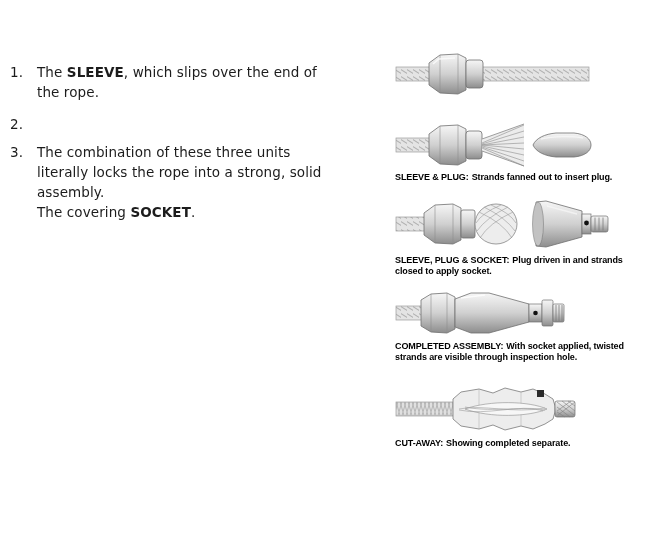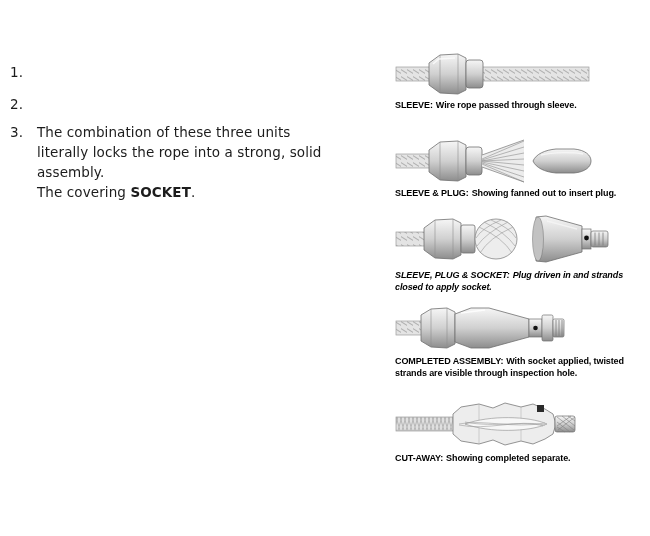--- a/index.html
+++ b/index.html
@@ -15,32 +15,33 @@
   .i2{margin-bottom:8px;}
   
   .right-col{position:absolute;left:395px;top:52px;width:255px;}
   figure{margin:0;padding:0;}
   figure svg{display:block;}
   figcaption{margin-top:4px;width:252px;font-family:"Liberation Sans",sans-serif;
              font-weight:bold;color:#000;font-size:9px;line-height:11.5px;letter-spacing:-0.1px;}
   figcaption .lbl{margin-right:3px;}
   .f1{margin-bottom:26px;}
   .f2{margin-bottom:13px;}
-  .f3{margin-bottom:11px;font-style:italic;}
+  .f3{margin-bottom:11px;}
   .f4{margin-bottom:20px;}
 </style>
 </head>
 <body>
 
 <div class="page">
 
   <div class="left-col">
 
     <div class="item i1">
       <span class="num">1.</span>
+      <div class="txt"><span>The </span><b>SLEEVE</b><span>, which slips over the end of the rope.</span></div>
     </div>
 
     <div class="item i2">
       <span class="num">2.</span>
     </div>
 
     <div class="item i3">
       <span class="num">3.</span>
       <div class="txt">
         <div>The combination of these three units literally locks the rope into a strong, solid assembly.</div>
@@ -63,21 +64,20 @@
             <rect width="6" height="15" fill="#e4e4e4"></rect>
             <path d="M-1,2 L7,7 M-1,9 L7,14" stroke="#b2b2b2" stroke-width="1.1"></path>
           </pattern>
         </defs>
         <rect x="1" y="15" width="193" height="14" fill="url(#rope1)" stroke="#9c9c9c" stroke-width="0.7"></rect>
         <path d="M34,11 L45,3 L63,2 L71,6 L71,38 L63,42 L45,41 L34,33 Z" fill="url(#met1)" stroke="#6f6f6f" stroke-width="0.8"></path>
         <path d="M45,3 L45,41 M63,2 L63,42" stroke="#8d8d8d" stroke-width="0.6" fill="none"></path>
         <rect x="71" y="8" width="17" height="28" rx="3" fill="url(#met1)" stroke="#6f6f6f" stroke-width="0.8"></rect>
         <path d="M38,12 L44,7 L60,6" stroke="#fafafa" stroke-width="1.6" fill="none" opacity="0.9"></path>
       </svg>
-      <figcaption><b class="lbl">SLEEVE:</b><span>Wire rope passed through sleeve.</span></figcaption>
     </figure>
 
     <figure class="f2">
       <svg width="198" height="46" viewBox="0 0 198 46">
         <defs>
           <linearGradient id="met2" x1="0" y1="0" x2="0" y2="1">
             <stop offset="0" stop-color="#f6f6f6"></stop>
               <stop offset="0.5" stop-color="#d0d0d0"></stop>
               <stop offset="1" stop-color="#8d8d8d"></stop>
           </linearGradient>
@@ -89,21 +89,21 @@
         <rect x="1" y="16" width="42" height="14" fill="url(#rope2)" stroke="#9c9c9c" stroke-width="0.7"></rect>
         <path d="M34,12 L45,4 L63,3 L71,7 L71,39 L63,43 L45,42 L34,34 Z" fill="url(#met2)" stroke="#6f6f6f" stroke-width="0.8"></path>
         <path d="M45,4 L45,42 M63,3 L63,43" stroke="#8d8d8d" stroke-width="0.6" fill="none"></path>
         <rect x="71" y="9" width="16" height="28" rx="3" fill="url(#met2)" stroke="#6f6f6f" stroke-width="0.8"></rect>
         <polygon points="87,17 129,2 129,44 87,29" fill="#ececec"></polygon>
         <path d="M87,21 L129,3 M87,22 L129,9 M87,23 L129,15 M87,23 L129,21 M87,23 L129,27 M87,24 L129,33 M87,25 L129,39 M87,26 L129,44" stroke="#9b9b9b" stroke-width="0.7" fill="none"></path>
         <path d="M87,17 L129,2 M87,29 L129,44" stroke="#868686" stroke-width="0.8" fill="none"></path>
         <path d="M138,23 C141,16 150,12 161,11 L179,11 C190,12 196,17 196,23 C196,29 190,34 179,35 L161,35 C150,34 141,30 138,23 Z" fill="url(#met2)" stroke="#6f6f6f" stroke-width="0.8"></path>
         <path d="M146,17 C158,14 178,14 188,16" stroke="#f7f7f7" stroke-width="1.4" fill="none" opacity="0.85"></path>
       </svg>
-      <figcaption><b class="lbl">SLEEVE &amp; PLUG:</b><span>Showing fanned out to insert plug.</span></figcaption>
+      <figcaption><b class="lbl">SLEEVE &amp; PLUG:</b><span>Strands fanned out to insert plug.</span></figcaption>
     </figure>
 
     <figure class="f3">
       <svg width="220" height="54" viewBox="0 0 220 54">
         <defs>
           <linearGradient id="met3" x1="0" y1="0" x2="0" y2="1">
             <stop offset="0" stop-color="#f6f6f6"></stop>
               <stop offset="0.5" stop-color="#d0d0d0"></stop>
               <stop offset="1" stop-color="#8d8d8d"></stop>
           </linearGradient>

